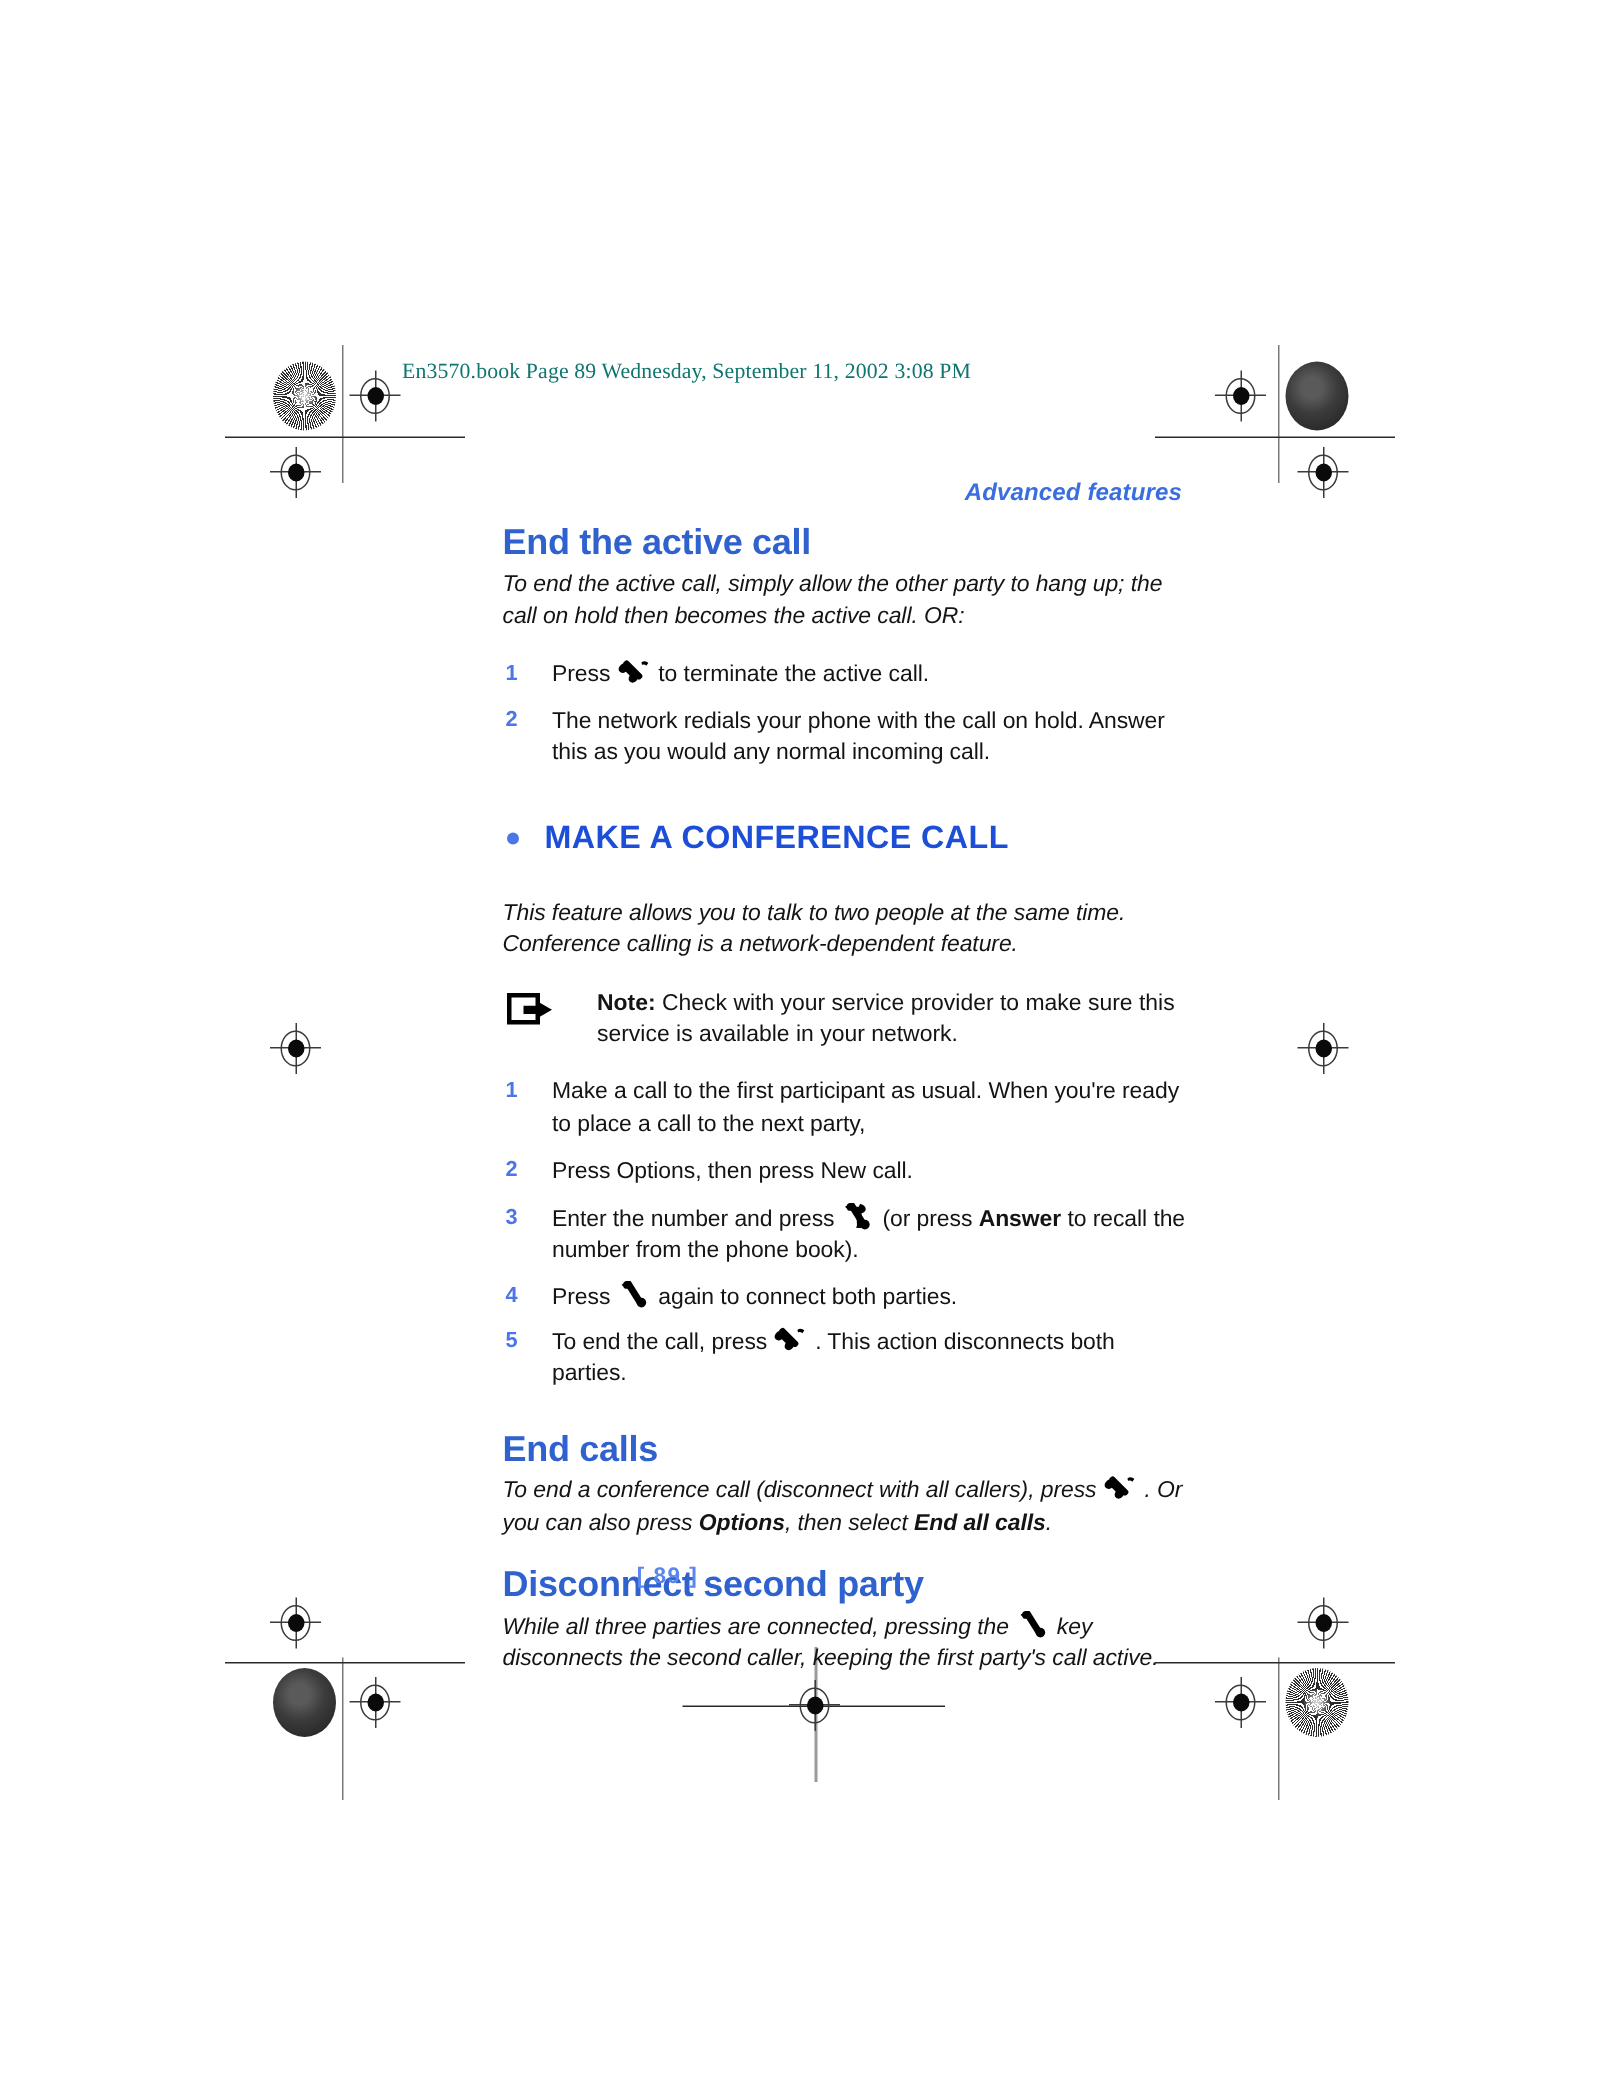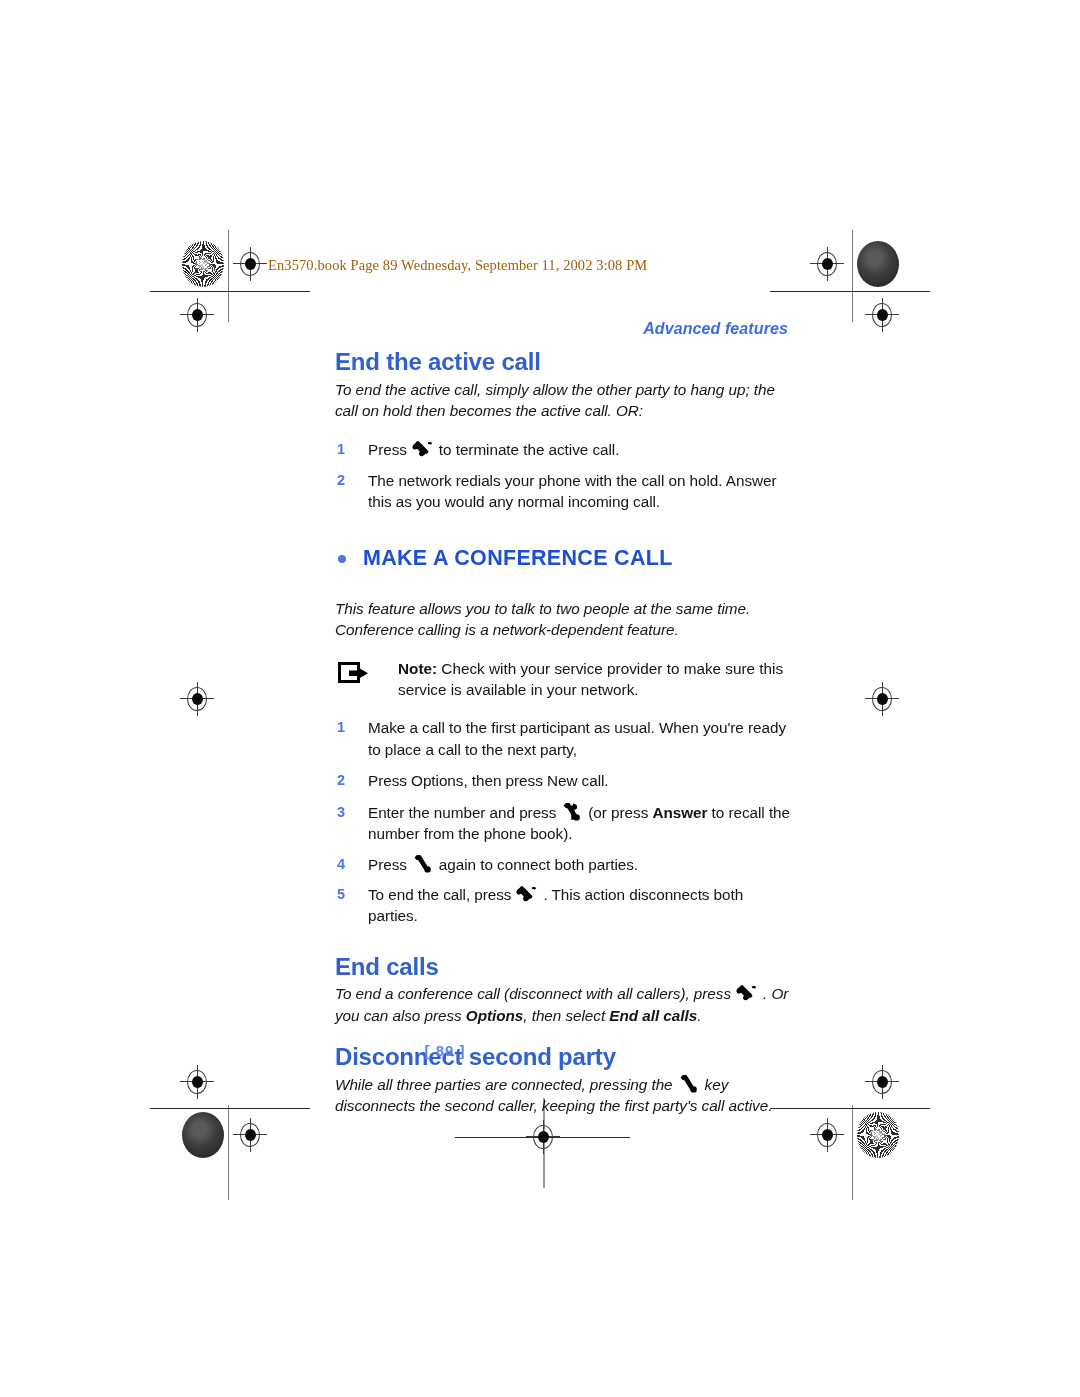--- a/index.html
+++ b/index.html
@@ -94,24 +94,24 @@
 
   
   #page {
     position: absolute;
     left: 0; top: 0;
     width: 1080px; height: 1397px;
   }
   .file-header {
     position: absolute;
     left: 268px;
-    top: 257px;
+    top: 240px;
     font-family: "Liberation Serif", serif;
     font-size: 14.5px;
-    color: #a16207;
+    color: #0f766e;
     white-space: nowrap;
     letter-spacing: 0.1px;
   }
   .running-head {
     position: absolute;
     right: 292px;
     top: 320px;
     font-family: "Liberation Sans", sans-serif;
     font-style: italic;
     font-size: 16px;

